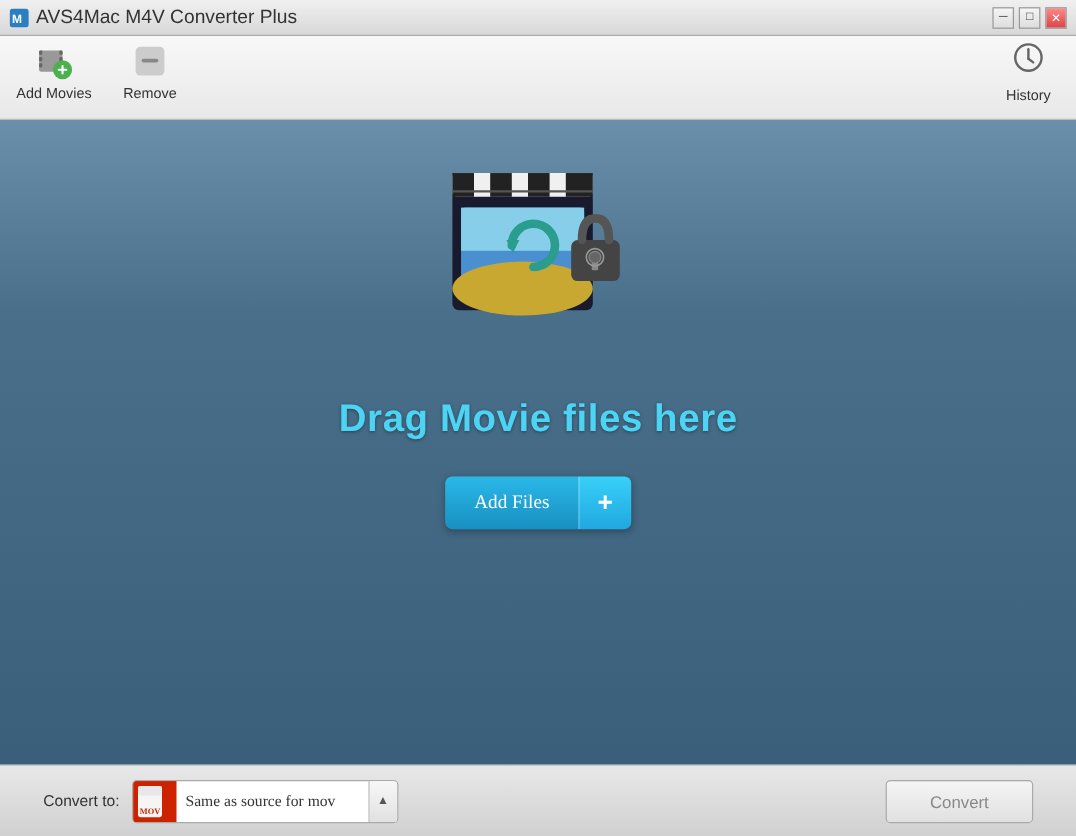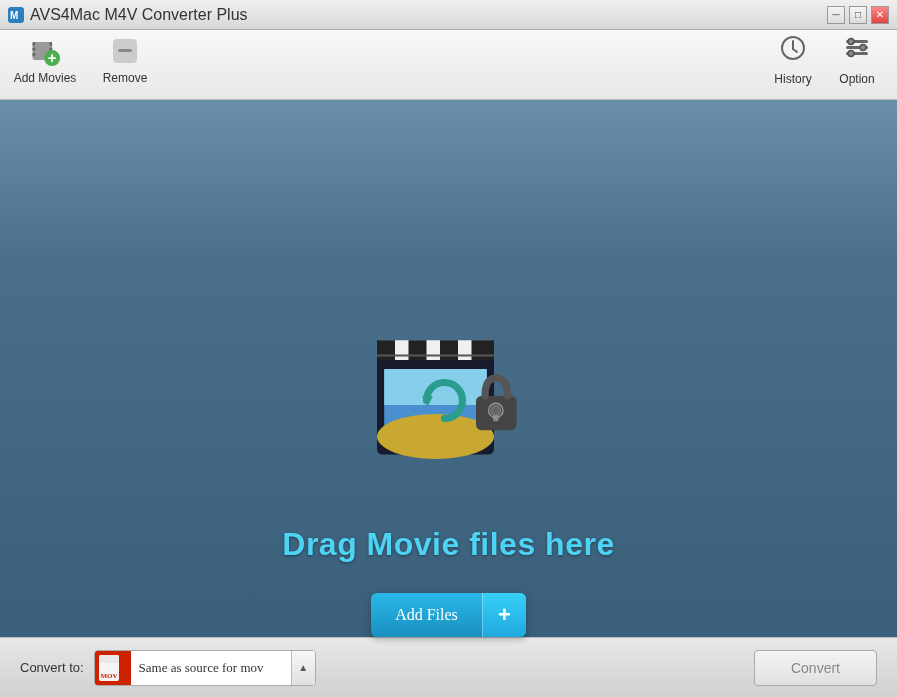--- a/index.html
+++ b/index.html
@@ -118,21 +118,21 @@
       color: #333;
     }
 
     
     #main-content {
       flex: 1;
       background: linear-gradient(180deg, #6a8faa 0%, #4a6f8a 30%, #3a5f7a 100%);
       display: flex;
       flex-direction: column;
       align-items: center;
-      justify-content: flex-end;
+      justify-content: flex-start;
       gap: 30px;
       position: relative;
     }
 
     
     #clapperboard-area {
       display: flex;
       align-items: center;
       justify-content: center;
       position: relative;
@@ -186,21 +186,21 @@
       font-weight: bold;
     }
 
     
     #bottom-bar {
       height: 60px;
       background: linear-gradient(to bottom, #e8e8e8, #d0d0d0);
       border-top: 1px solid #bbb;
       display: flex;
       align-items: center;
-      padding: 0 20px;
+      padding: 0 36px;
       justify-content: space-between;
       flex-shrink: 0;
     }
     #convert-to-area {
       display: flex;
       align-items: center;
       gap: 10px;
     }
     #convert-to-label {
       font-size: 13px;
@@ -317,33 +317,20 @@
       <span class="toolbar-right-btn-icon">
         <svg width="28" height="28" viewBox="0 0 28 28">
           <circle cx="14" cy="14" r="11" fill="none" stroke="#666" stroke-width="2"></circle>
           <line x1="14" y1="7" x2="14" y2="15" stroke="#666" stroke-width="2" stroke-linecap="round"></line>
           <line x1="14" y1="15" x2="18" y2="18" stroke="#666" stroke-width="2" stroke-linecap="round"></line>
         </svg>
       </span>
       <span class="toolbar-right-btn-label">History</span>
     </div>
 
-    <div class="toolbar-right-btn">
-      <span class="toolbar-right-btn-icon">
-        <svg width="28" height="28" viewBox="0 0 28 28">
-          <rect x="3" y="6" width="22" height="3" rx="1.5" fill="#666"></rect>
-          <rect x="3" y="12" width="22" height="3" rx="1.5" fill="#666"></rect>
-          <rect x="3" y="18" width="22" height="3" rx="1.5" fill="#666"></rect>
-          <circle cx="8" cy="7.5" r="3" fill="#888" stroke="#555" stroke-width="1.5"></circle>
-          <circle cx="20" cy="13.5" r="3" fill="#888" stroke="#555" stroke-width="1.5"></circle>
-          <circle cx="8" cy="19.5" r="3" fill="#888" stroke="#555" stroke-width="1.5"></circle>
-        </svg>
-      </span>
-      <span class="toolbar-right-btn-label">Option</span>
-    </div>
   </div>
 </div>
 
 <div id="main-content">
 
   <div id="clapperboard-area">
     <svg class="clapper-svg" viewBox="0 0 200 200">
 
       <rect x="20" y="55" width="130" height="110" rx="6" fill="#1a1a2e"></rect>
 

